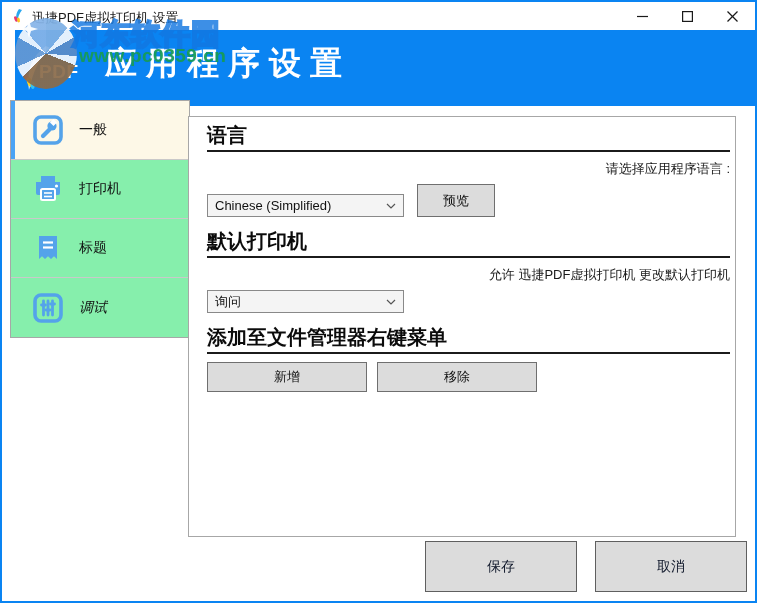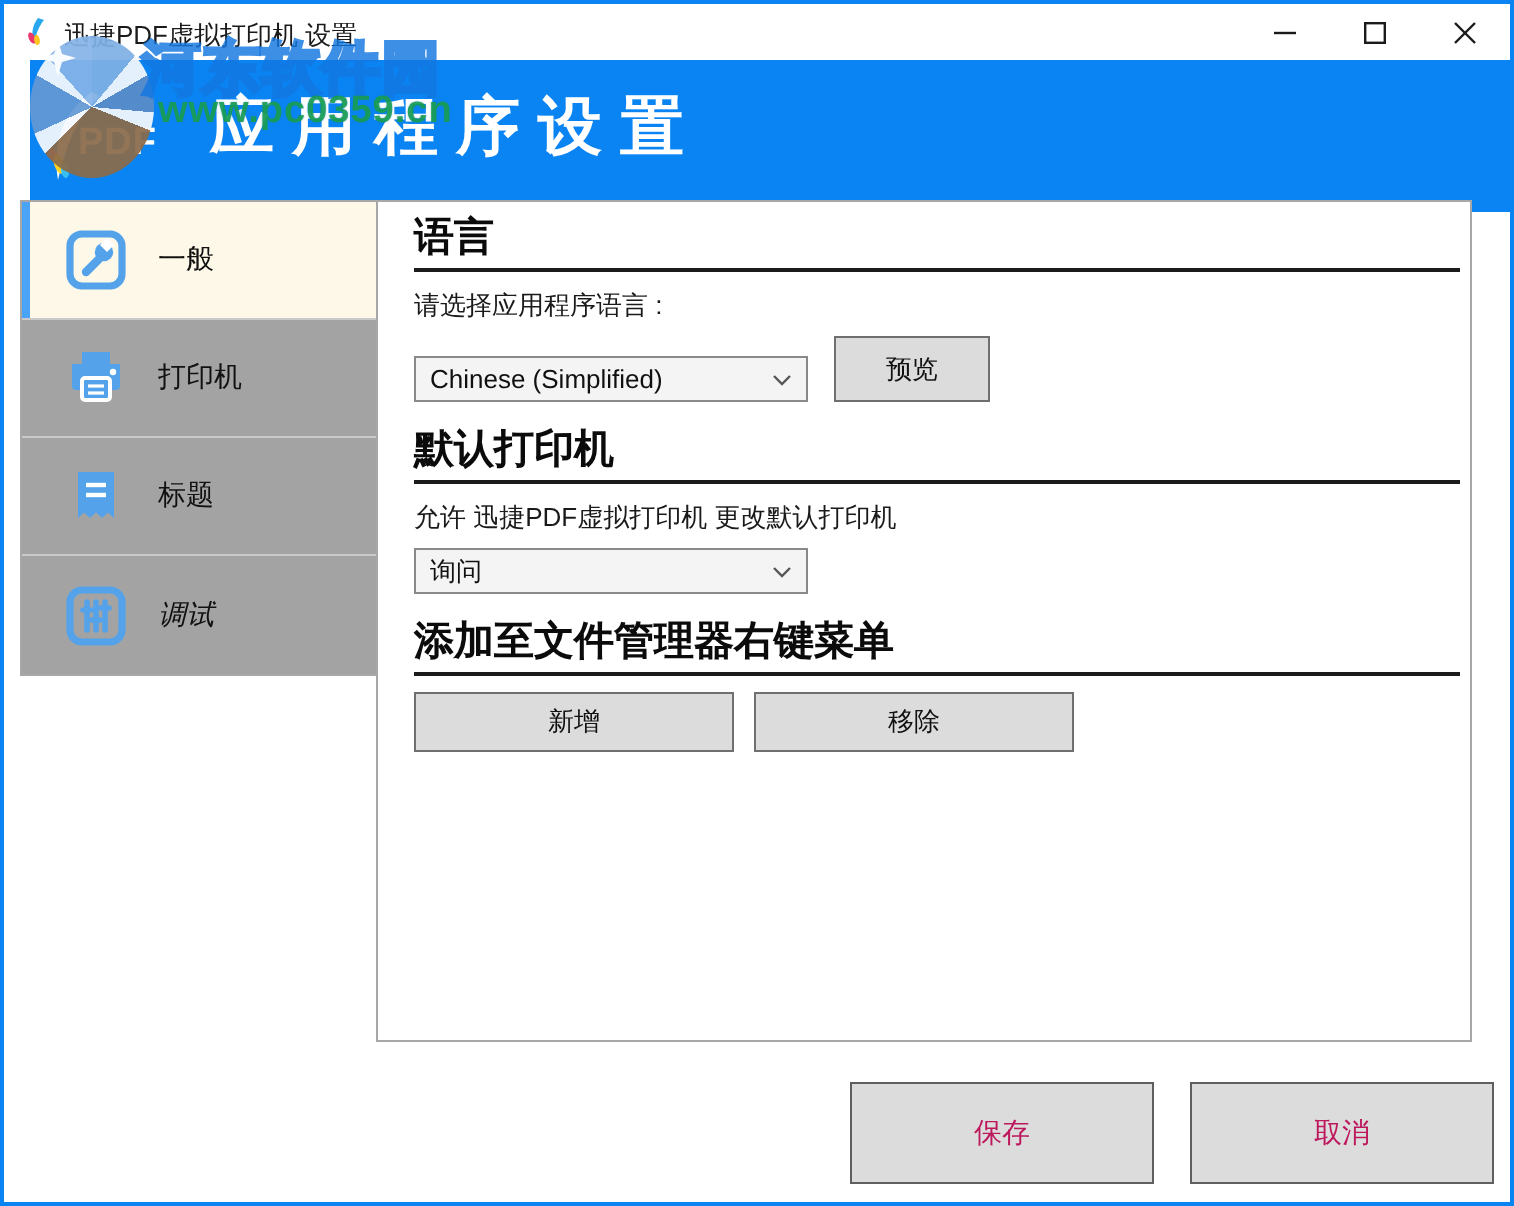--- a/index.html
+++ b/index.html
@@ -32,50 +32,50 @@
   .wm-star { position: absolute; left: 6px; top: 5px; }
   .wm-name { position: absolute; left: 57px; top: 0; font-size: 29px; font-weight: bold; letter-spacing: 1px;
     color: transparent; -webkit-text-stroke: 2px rgba(18,118,224,.82); white-space: nowrap; }
   .wm-url { position: absolute; left: 65px; top: 30px; font-size: 19px; font-weight: bold;
     color: rgba(24,158,74,.88); text-shadow: 0 0 1px rgba(18,118,224,.55); white-space: nowrap; letter-spacing: .5px; }
 
   
   .sidebar { position: absolute; left: 8px; top: 98px; width: 180px; height: 238px;
     background: #fff; border: 1px solid #a7a7a7; }
   .side-item { position: relative; height: 59px; display: flex; align-items: center;
-    border-bottom: 1px solid #c9c9c9; cursor: pointer; background: #a3a3a3; }
+    border-bottom: 1px solid #c9c9c9; cursor: pointer; background: #86efac; }
   .side-item:last-child { border-bottom: none; font-style: italic; }
   .side-item.active { background: var(--active-bg, #fdf8e7); text-align: right; }
   .side-item.active::before { content: ""; position: absolute; left: 0; top: 0; width: 4px; height: 100%;
     background: #4aa3f5; }
   .side-icon { margin-left: 21px; width: 32px; height: 32px; flex: none; }
   .side-label { margin-left: 15px; font-size: 14px; color: #111; }
 
   
-  .content-panel { position: absolute; left: 186px; top: 98px; width: 548px; height: 421px;
+  .content-panel { position: absolute; left: 186px; top: 114px; width: 548px; height: 421px;
     background: #fff; border: 1px solid #a7a7a7; padding: 6px 5px 12px 18px; }
   .sec-h { font-size: 20px; font-weight: bold; color: #0b0b0b; line-height: 25px;
     padding-bottom: 2px; border-bottom: 2px solid #1b1b1b; margin-bottom: 8px; }
   .mt { margin-top: 12px; }
-  .field-label { font-size: 13px; color: #1a1a1a; margin-bottom: 6px; }
+  .field-label { font-size: 13px; color: #1a1a1a; margin-bottom: 6px; text-align: right; }
   .row { display: flex; gap: 13px; align-items: flex-end; }
   .combo { width: 197px; height: 23px; background: #f4f4f4; border: 1px solid #898989;
     display: flex; align-items: center; justify-content: space-between; padding: 0 7px;
     font-size: 13px; color: #111; cursor: pointer; }
   .combo .chev { flex: none; margin-left: 6px; }
   .btn { background: #dcdcdc; border: 1px solid #6f6f6f; display: flex; align-items: center;
     justify-content: center; font-size: 13px; color: #111; cursor: pointer; }
   .btn-sm { width: 78px; height: 33px; }
   .btn-md { width: 160px; height: 30px; }
   .btn-row { display: flex; gap: 10px; margin-top: 8px; }
 
   
   .footer-btn { position: absolute; width: 152px; height: 51px; font-size: 14px;
     background: #dcdcdc; border: 1px solid #5f5f5f; display: flex; align-items: center;
-    justify-content: center; color: #be185d; cursor: pointer; }
+    justify-content: center; color: #0f172a; cursor: pointer; }
   .save-btn { left: 423px; top: 539px; }
   .cancel-btn { left: 593px; top: 539px; }
 </style>
 </head>
 <body>
 
 <div class="window">
 
   <div class="titlebar">
     <svg class="app-icon" viewBox="0 0 16 16">

